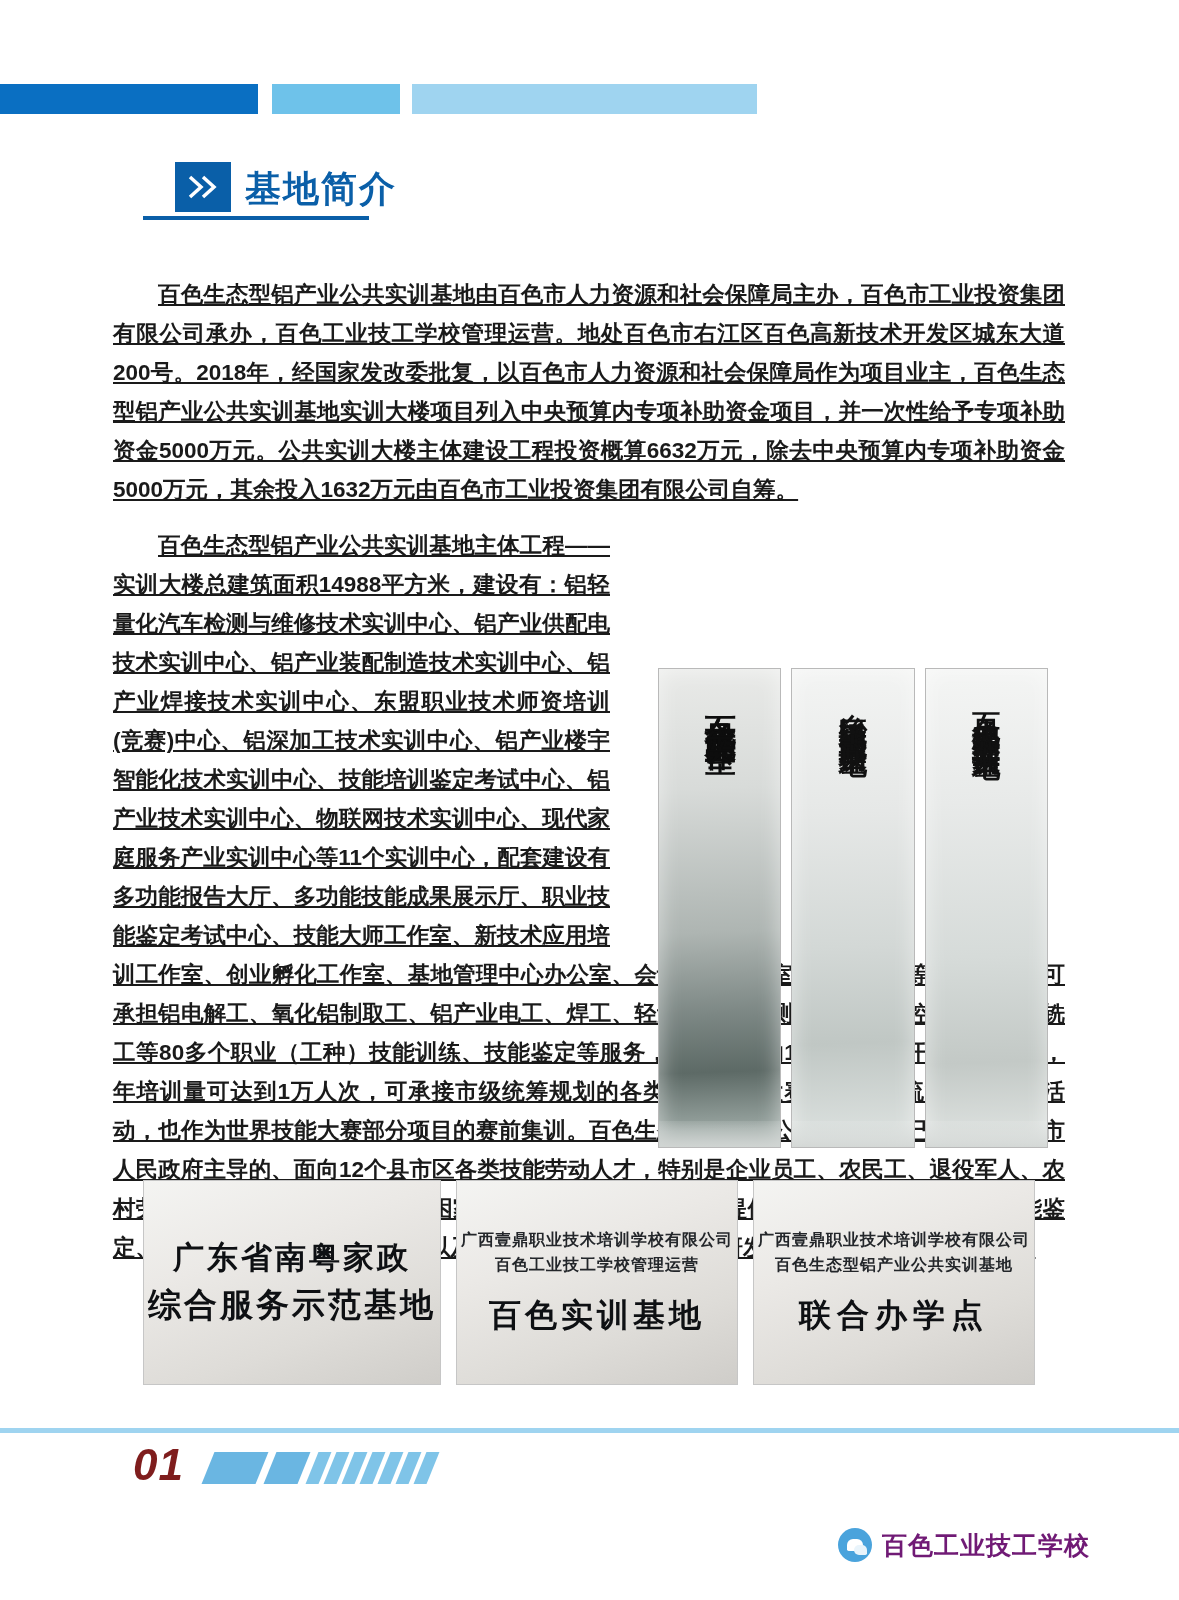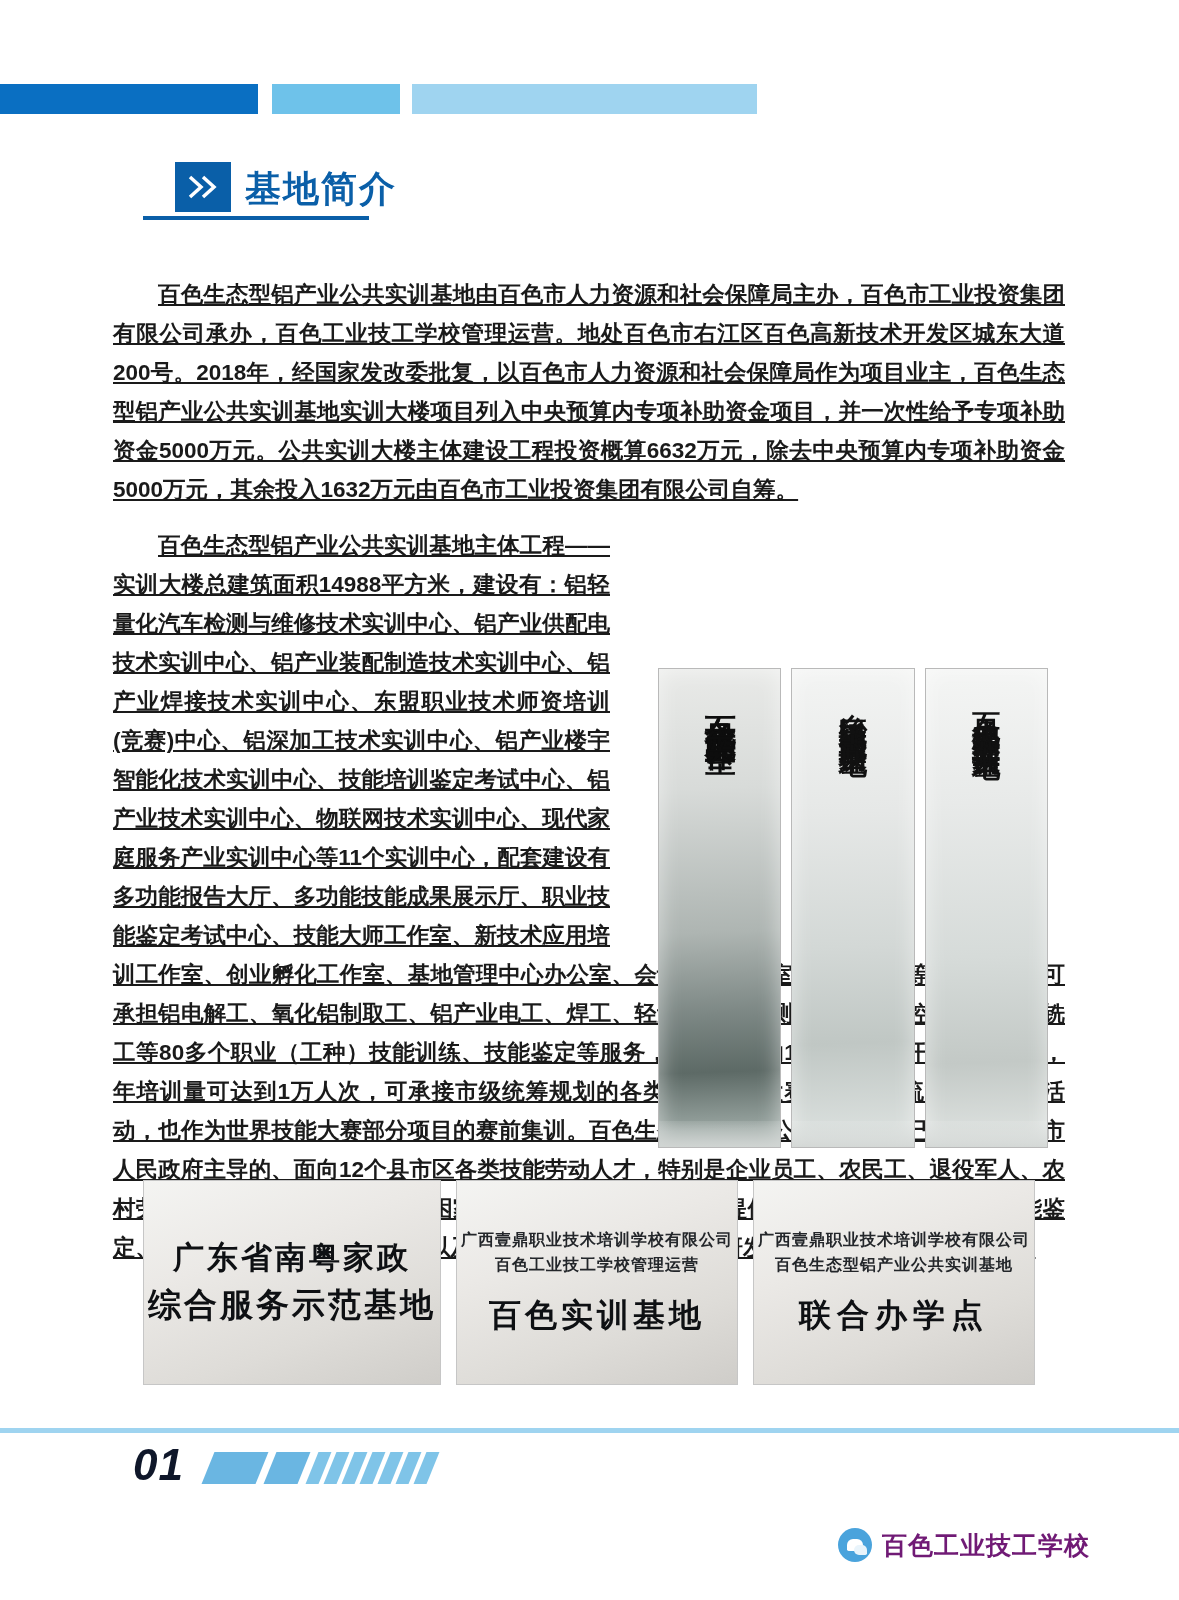--- a/index.html
+++ b/index.html
@@ -193,21 +193,21 @@
     height: 5px;
     background: #9fd4f0;
   }
   .page-number {
     position: absolute;
     top: 1440px;
     left: 133px;
     font-size: 44px;
     font-style: italic;
     font-weight: bold;
-    color: #0f172a;
+    color: #7f1d1d;
     letter-spacing: 1px;
   }
   .footer-stripe {
     position: absolute;
     top: 1452px;
     left: 208px;
     width: 240px;
     height: 32px;
   }
   .footer-stripe .sl {

